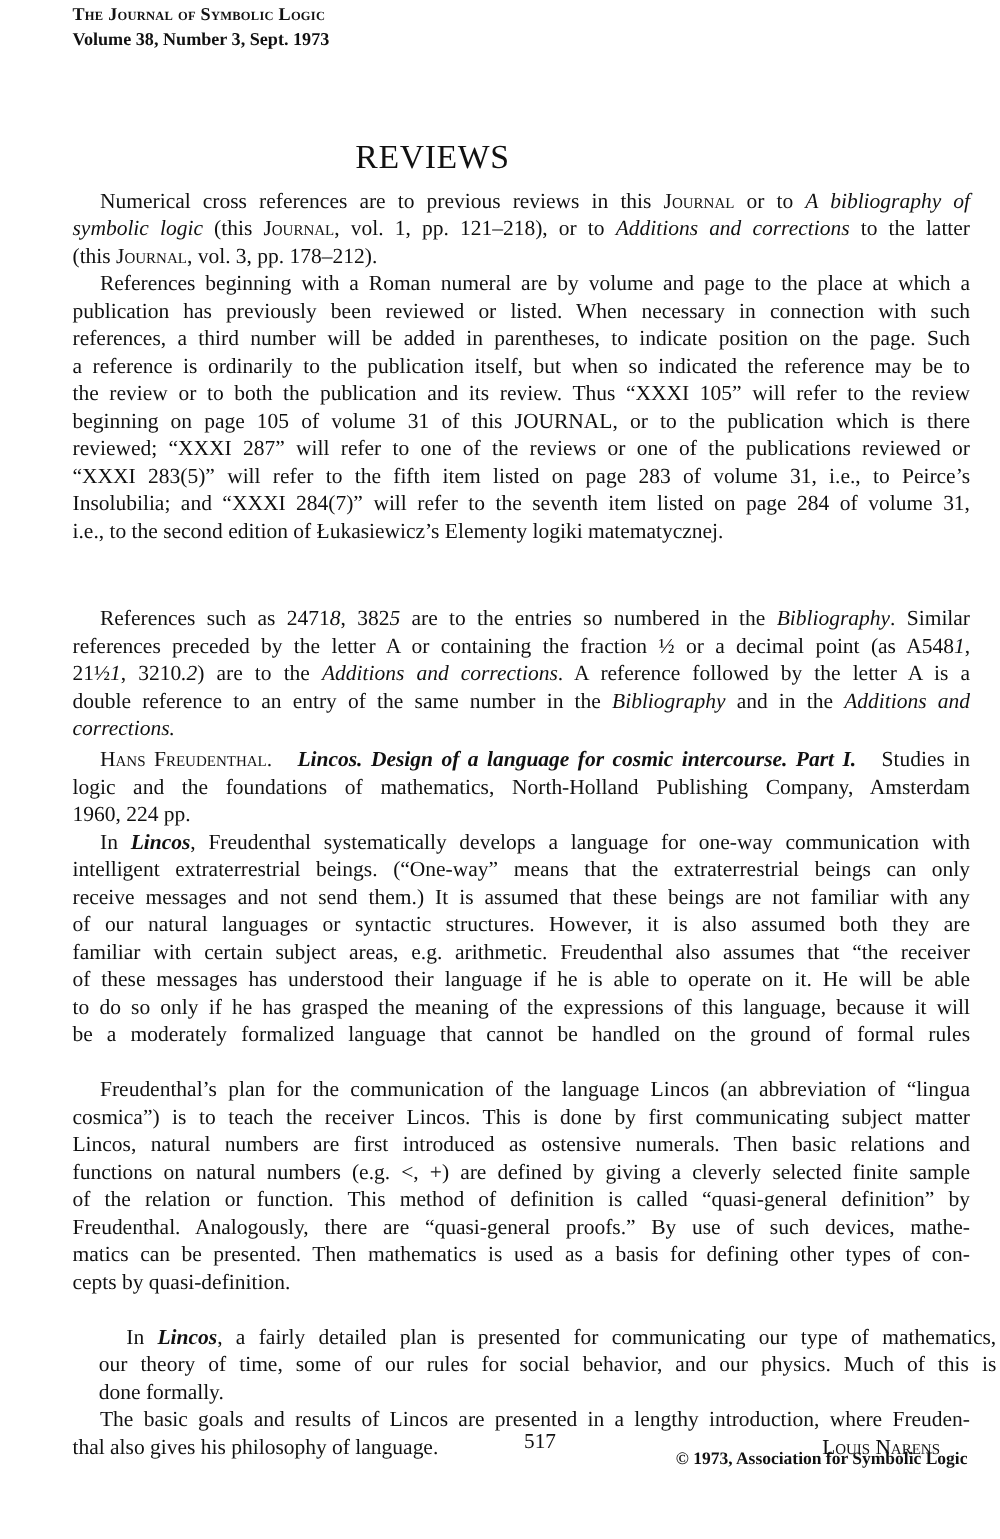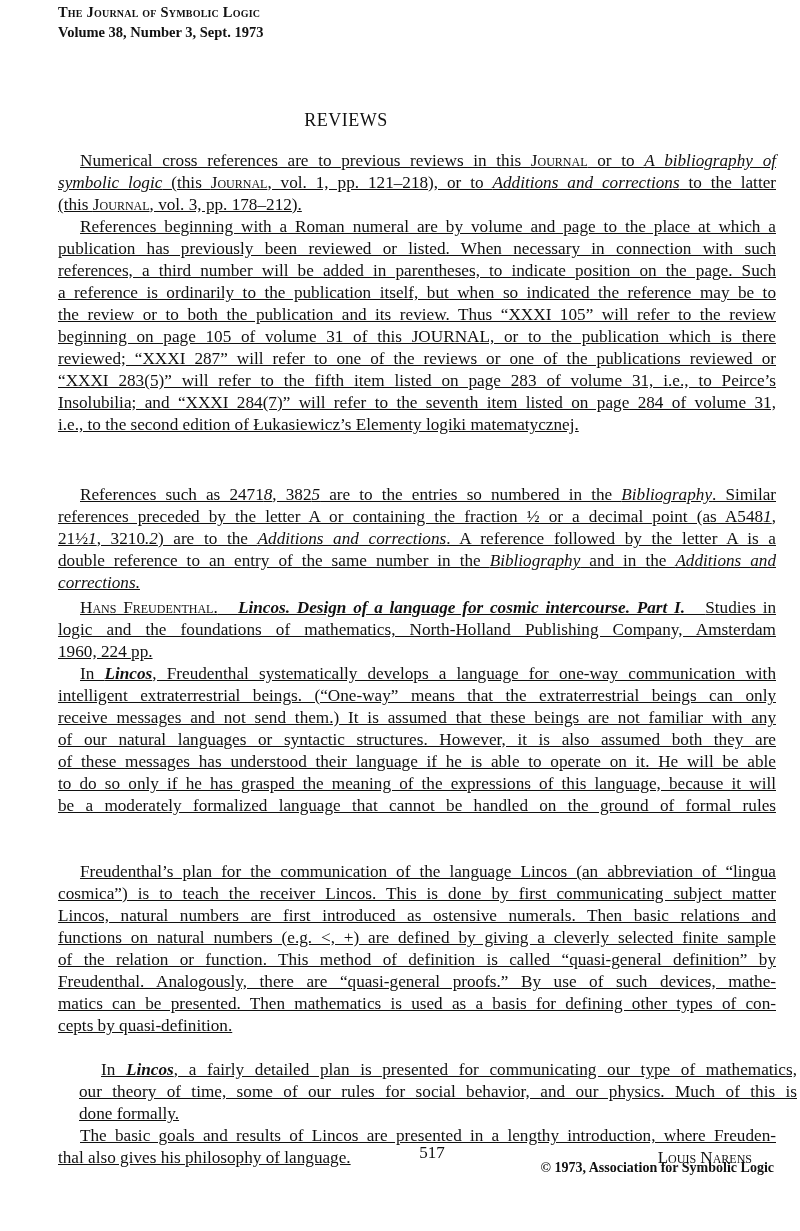--- a/index.html
+++ b/index.html
@@ -3,23 +3,23 @@
 <meta charset="utf-8">
 <style>
   html, body { margin: 0; padding: 0; background: #ffffff; }
   body {
     width: 800px; height: 1231px; position: relative; overflow: hidden;
     font-family: "Liberation Serif", "DejaVu Serif", serif;
     color: #111111;
   }
   .header { position: absolute; left: 58px; top: 2px; font-size: 14.5px; line-height: 20px; font-weight: bold; }
   .header .jt { font-variant: small-caps; letter-spacing: 0.2px; }
-  .title { position: absolute; left: 0; width: 692px; top: 110px; text-align: center; font-size: 18px; letter-spacing: 0.5px; }
+  .title { position: absolute; left: 0; width: 692px; top: 110px; text-align: center; font-size: 27px; letter-spacing: 0.5px; }
   .sc { font-variant: small-caps; }
-  .block { position: absolute; left: 58px; width: 718px; font-size: 17.2px; line-height: 22px; text-decoration: underline; }
+  .block { position: absolute; left: 58px; width: 718px; font-size: 17.2px; line-height: 22px; }
   .ln { display: block; white-space: nowrap; text-align: justify; text-align-last: justify; height: 22px; }
   .ln.last { text-align-last: left; }
   .ind { padding-left: 22px; }
   i { font-style: italic; }
   b i, i b { font-weight: bold; }
   .sig { position: absolute; right: 24px; font-variant: small-caps; font-size: 17px; }
   .pageno { position: absolute; left: 0; width: 800px; top: 1143px; text-align: center; font-size: 17px; padding-left: 32px; }
   .copy { position: absolute; right: 26px; top: 1160px; font-size: 14px; font-weight: bold; }
 </style>
 </head>
@@ -63,20 +63,21 @@
   <span class="ln ind"><span class="sc">Hans Freudenthal.</span>&nbsp;&nbsp;&nbsp;<b><i>Lincos. Design of a language for cosmic intercourse. Part I.</i></b>&nbsp;&nbsp;&nbsp;<span>Studies in</span></span>
   <span class="ln">logic and the foundations of mathematics, North-Holland Publishing Company, Amsterdam</span>
   <span class="ln last">1960, 224 pp.</span>
 </div>
 
 <div class="block" style="top:663px;">
   <span class="ln ind"><span>In </span><b><i>Lincos</i></b><span>, Freudenthal systematically develops a language for one-way communication with</span></span>
   <span class="ln">intelligent extraterrestrial beings. (“One-way” means that the extraterrestrial beings can only</span>
   <span class="ln">receive messages and not send them.) It is assumed that these beings are not familiar with any</span>
   <span class="ln">of our natural languages or syntactic structures. However, it is also assumed both they are</span>
+  <span class="ln">familiar with certain subject areas, e.g. arithmetic. Freudenthal also assumes that “the receiver</span>
   <span class="ln">of these messages has understood their language if he is able to operate on it. He will be able</span>
   <span class="ln">to do so only if he has grasped the meaning of the expressions of this language, because it will</span>
   <span class="ln">be a moderately formalized language that cannot be handled on the ground of formal rules</span>
 </div>
 
 <div class="block" style="top:861px;">
   <span class="ln ind">Freudenthal’s plan for the communication of the language Lincos (an abbreviation of “lingua</span>
   <span class="ln">cosmica”) is to teach the receiver Lincos. This is done by first communicating subject matter</span>
   <span class="ln">Lincos, natural numbers are first introduced as ostensive numerals. Then basic relations and</span>
   <span class="ln">functions on natural numbers (e.g. &lt;, +) are defined by giving a cleverly selected finite sample</span>

